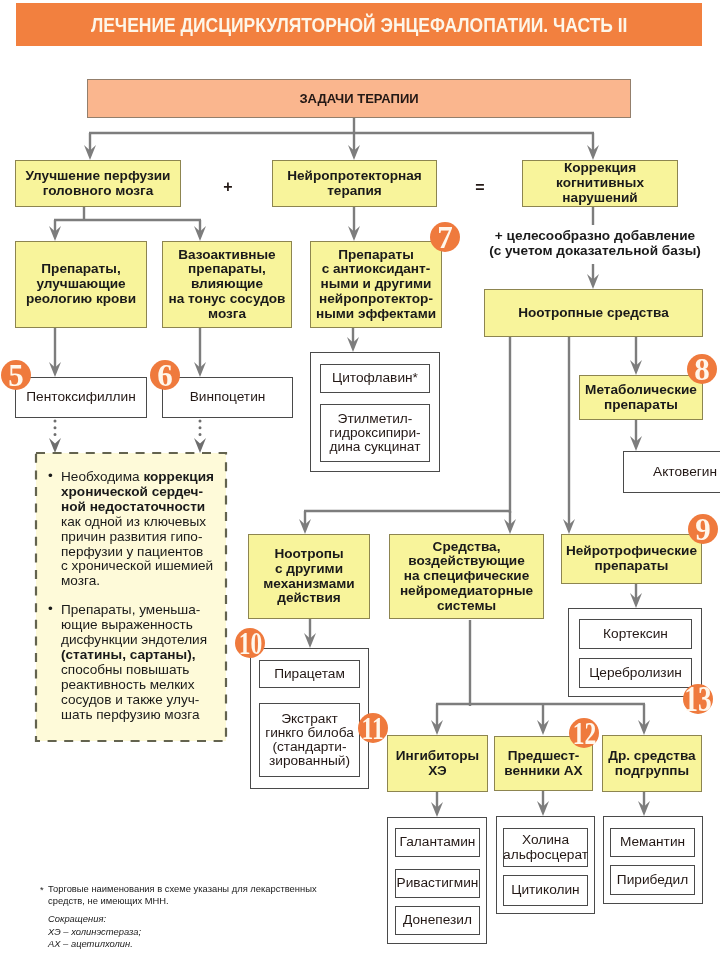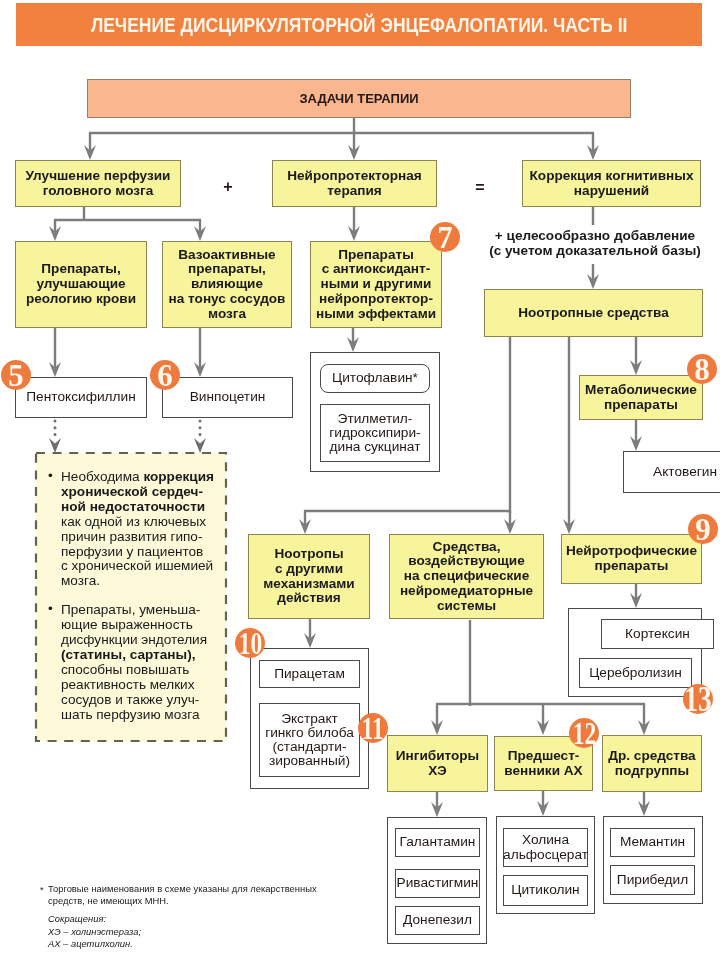--- a/index.html
+++ b/index.html
@@ -123,21 +123,21 @@
   </div>
   <div class="abs op lvl" style="left:206px;top:163px;width:44px;height:47px;">
     <span>+</span>
   </div>
   <div class="abs ybox lvl" style="left:272px;top:160px;width:165px;height:47px;">
     <span>Нейропротекторная<br>терапия</span>
   </div>
   <div class="abs op lvl" style="left:458px;top:164px;width:44px;height:47px;">
     <span>=</span>
   </div>
-  <div class="abs ybox lvl" style="left:522px;top:160px;width:179px;height:47px;">
+  <div class="abs ybox lvl" style="left:522px;top:160px;width:156px;height:47px;">
     <span>Коррекция когнитивных<br>нарушений</span>
   </div>
 
   <div class="abs plain lvl" style="left:470px;top:227px;width:250px;height:32px;line-height:15px;">
     <span>+ целесообразно добавление<br>(с учетом доказательной базы)</span>
   </div>
 
   <div class="abs ybox lvl" style="left:15px;top:241px;width:132px;height:87px;">
     <span>Препараты,<br>улучшающие<br>реологию крови</span>
   </div>
@@ -179,21 +179,21 @@
         <span>Необходима </span><b>коррекция<br>хронической сердеч-<br>ной недостаточности</b><span><br>как одной из ключевых<br>причин развития гипо-<br>перфузии у пациентов<br>с хронической ишемией<br>мозга.</span>
       </div>
       <div style="position:relative;padding-left:13px;margin-top:14px;">
         <span style="position:absolute;left:0;top:-1px;">•</span>
         <span>Препараты, уменьша-<br>ющие выраженность<br>дисфункции эндотелия<br></span><b>(статины, сартаны),</b><span><br>способны повышать<br>реактивность мелких<br>сосудов и также улуч-<br>шать перфузию мозга</span>
       </div>
     </div>
   </div>
 
   <div class="abs frame lvl" style="left:310px;top:352px;width:130px;height:120px;"></div>
-  <div class="abs wbox lvl" style="left:320px;top:364px;width:110px;height:29px;border-radius:8px;">
+  <div class="abs wbox lvl" style="left:320px;top:364px;width:110px;height:29px;">
     <span>Цитофлавин*</span>
   </div>
   <div class="abs wbox lvl" style="left:320px;top:404px;width:110px;height:58px;">
     <span>Этилметил-<br>гидроксипири-<br>дина сукцинат</span>
   </div>
 
   <div class="abs ybox lvl" style="left:579px;top:375px;width:124px;height:45px;">
     <span>Метаболические<br>препараты</span>
   </div>
   <div class="abs badge" style="left:687px;top:354px;width:30px;height:30px;font-size:31px;">
@@ -221,21 +221,21 @@
     <span>Средства,<br>воздействующие<br>на специфические<br>нейромедиаторные<br>системы</span>
   </div>
 
   <div class="abs ybox lvl" style="left:561px;top:534px;width:141px;height:50px;">
     <span>Нейротрофические<br>препараты</span>
   </div>
   <div class="abs badge" style="left:688px;top:514px;width:30px;height:30px;font-size:31px;">
     <span style="line-height:1">9</span>
   </div>
   <div class="abs frame lvl" style="left:568px;top:608px;width:134px;height:89px;"></div>
-  <div class="abs wbox lvl" style="left:579px;top:619px;width:113px;height:30px;margin-left:22px;">
+  <div class="abs wbox lvl" style="left:579px;top:619px;width:113px;height:30px;">
     <span>Кортексин</span>
   </div>
   <div class="abs wbox lvl" style="left:579px;top:658px;width:113px;height:30px;">
     <span>Церебролизин</span>
   </div>
 
   <div class="abs ybox lvl" style="left:387px;top:735px;width:101px;height:57px;">
     <span>Ингибиторы<br>ХЭ</span>
   </div>
   <div class="abs badge" style="left:358px;top:713px;width:30px;height:30px;font-size:31px;">

